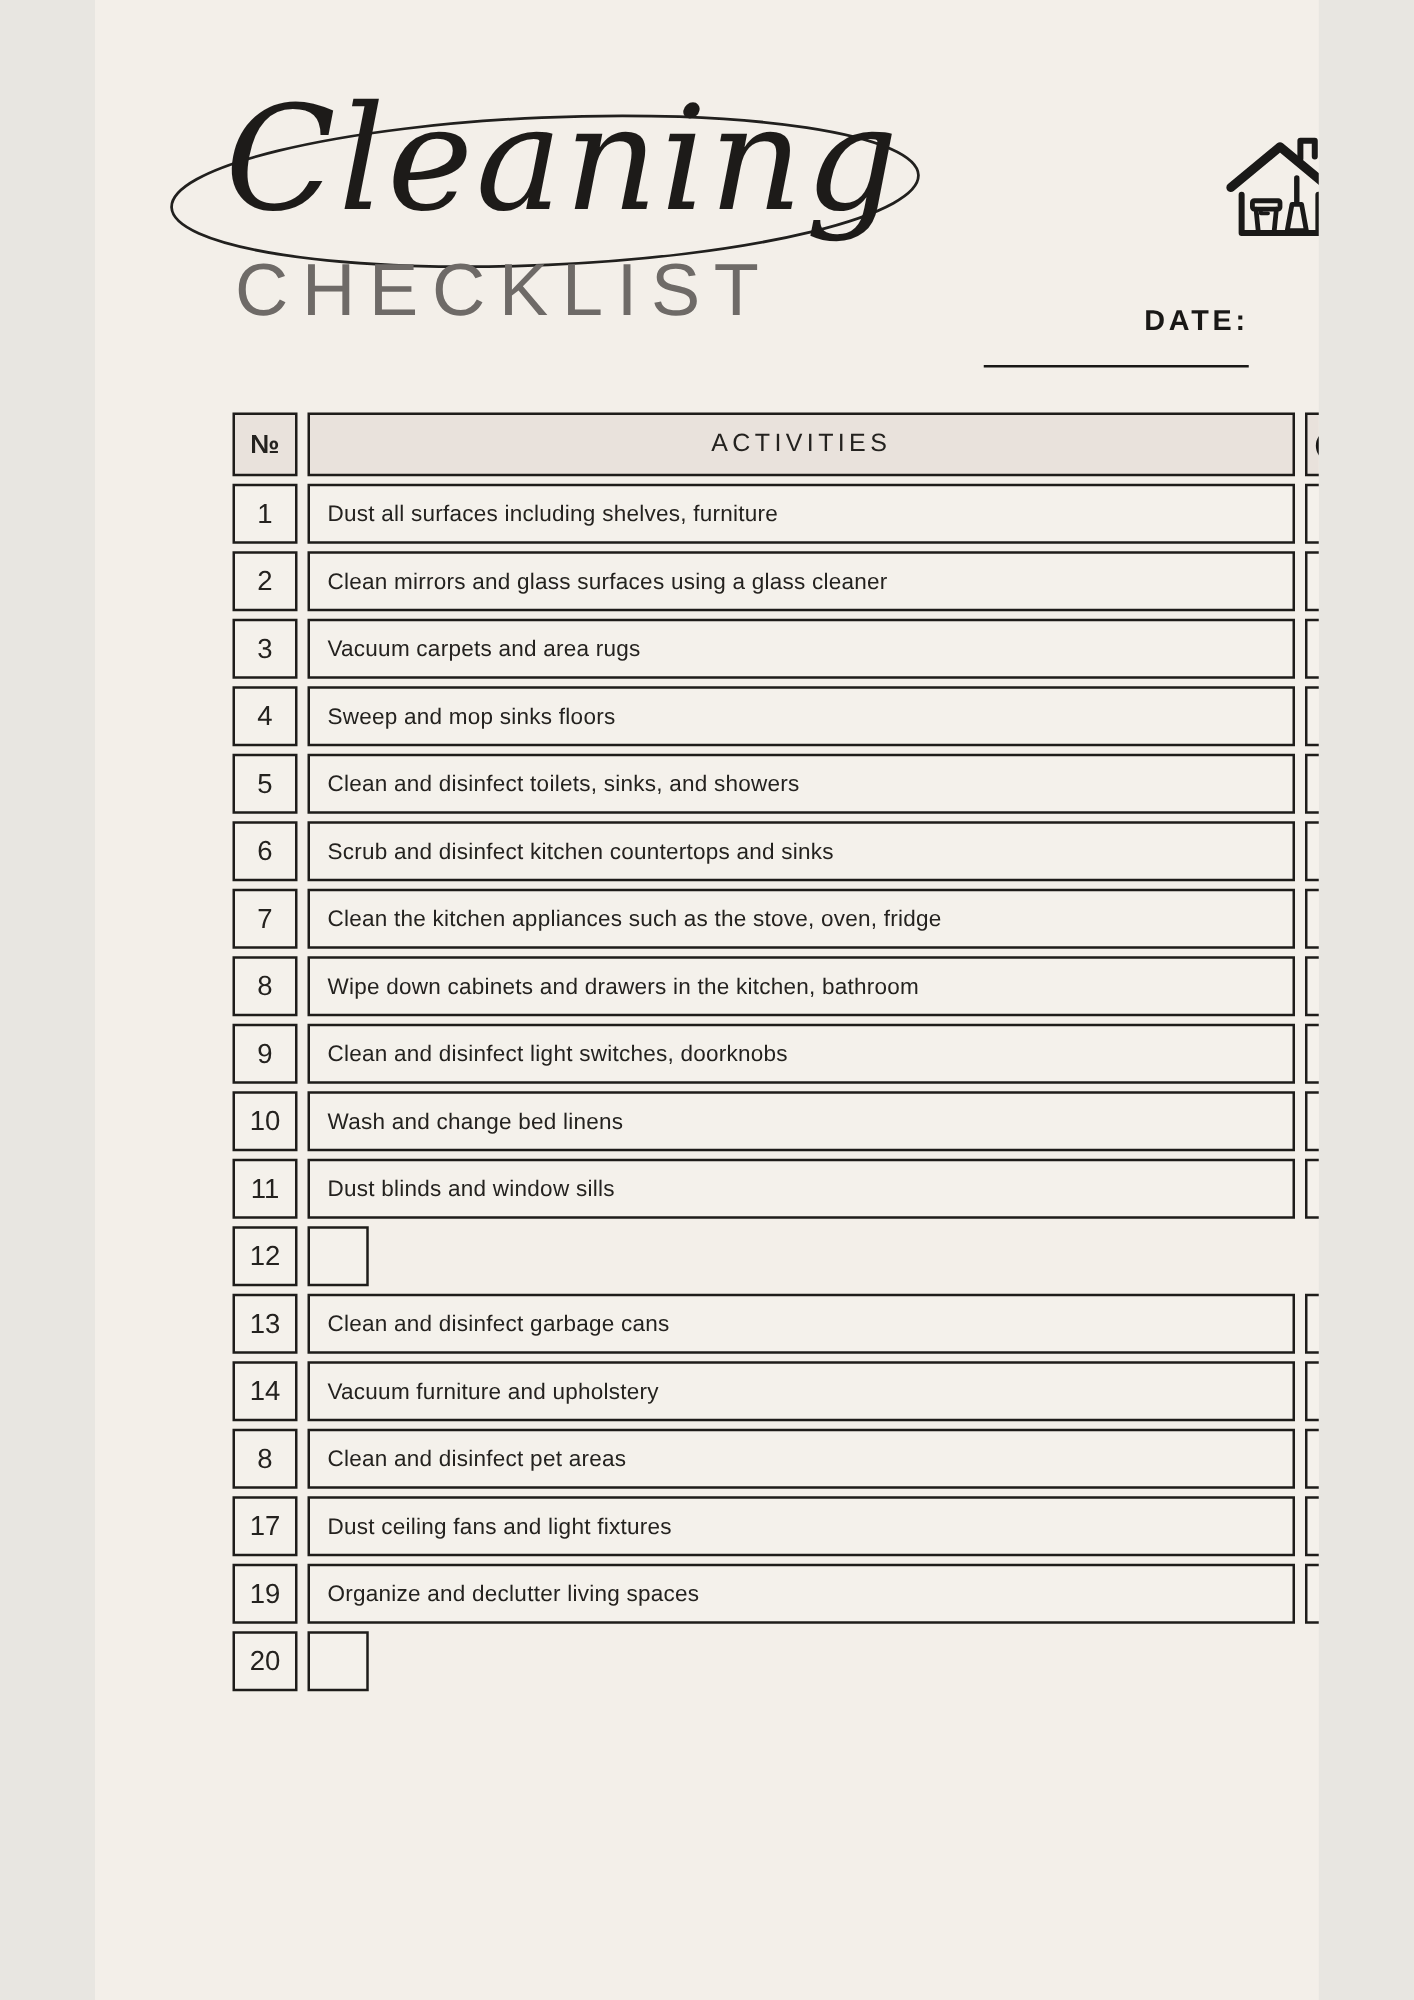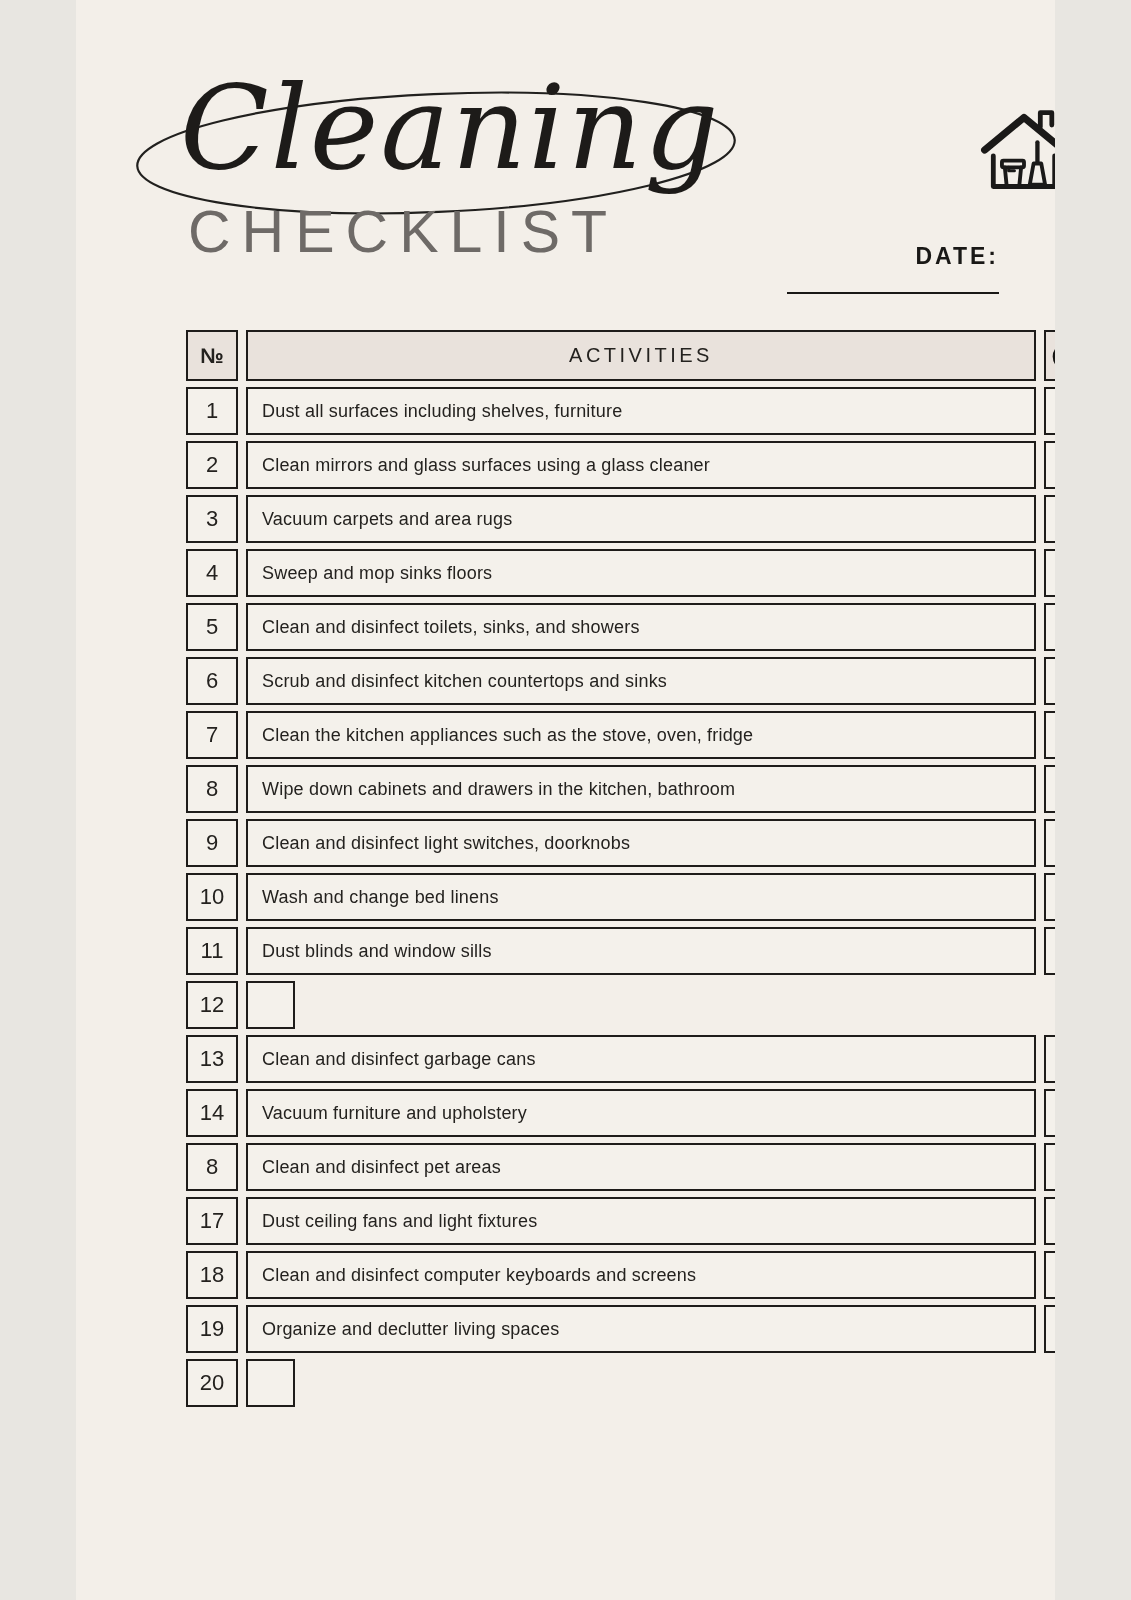--- a/index.html
+++ b/index.html
@@ -261,25 +261,20 @@
     <div class="cell chk-cell"></div>
   </div>
 
 
   <div class="t-row body-row">
     <div class="cell num-cell">17</div>
     <div class="cell act-cell">Dust ceiling fans and light fixtures</div>
     <div class="cell chk-cell"></div>
   </div>
 
-  <div class="t-row body-row">
-    <div class="cell num-cell">18</div>
-    <div class="cell act-cell">Clean and disinfect computer keyboards and screens</div>
-    <div class="cell chk-cell"></div>
-  </div>
 
   <div class="t-row body-row">
     <div class="cell num-cell">19</div>
     <div class="cell act-cell">Organize and declutter living spaces</div>
     <div class="cell chk-cell"></div>
   </div>
 
   <div class="t-row body-row">
     <div class="cell num-cell">20</div>
     <div class="cell chk-cell"></div>

